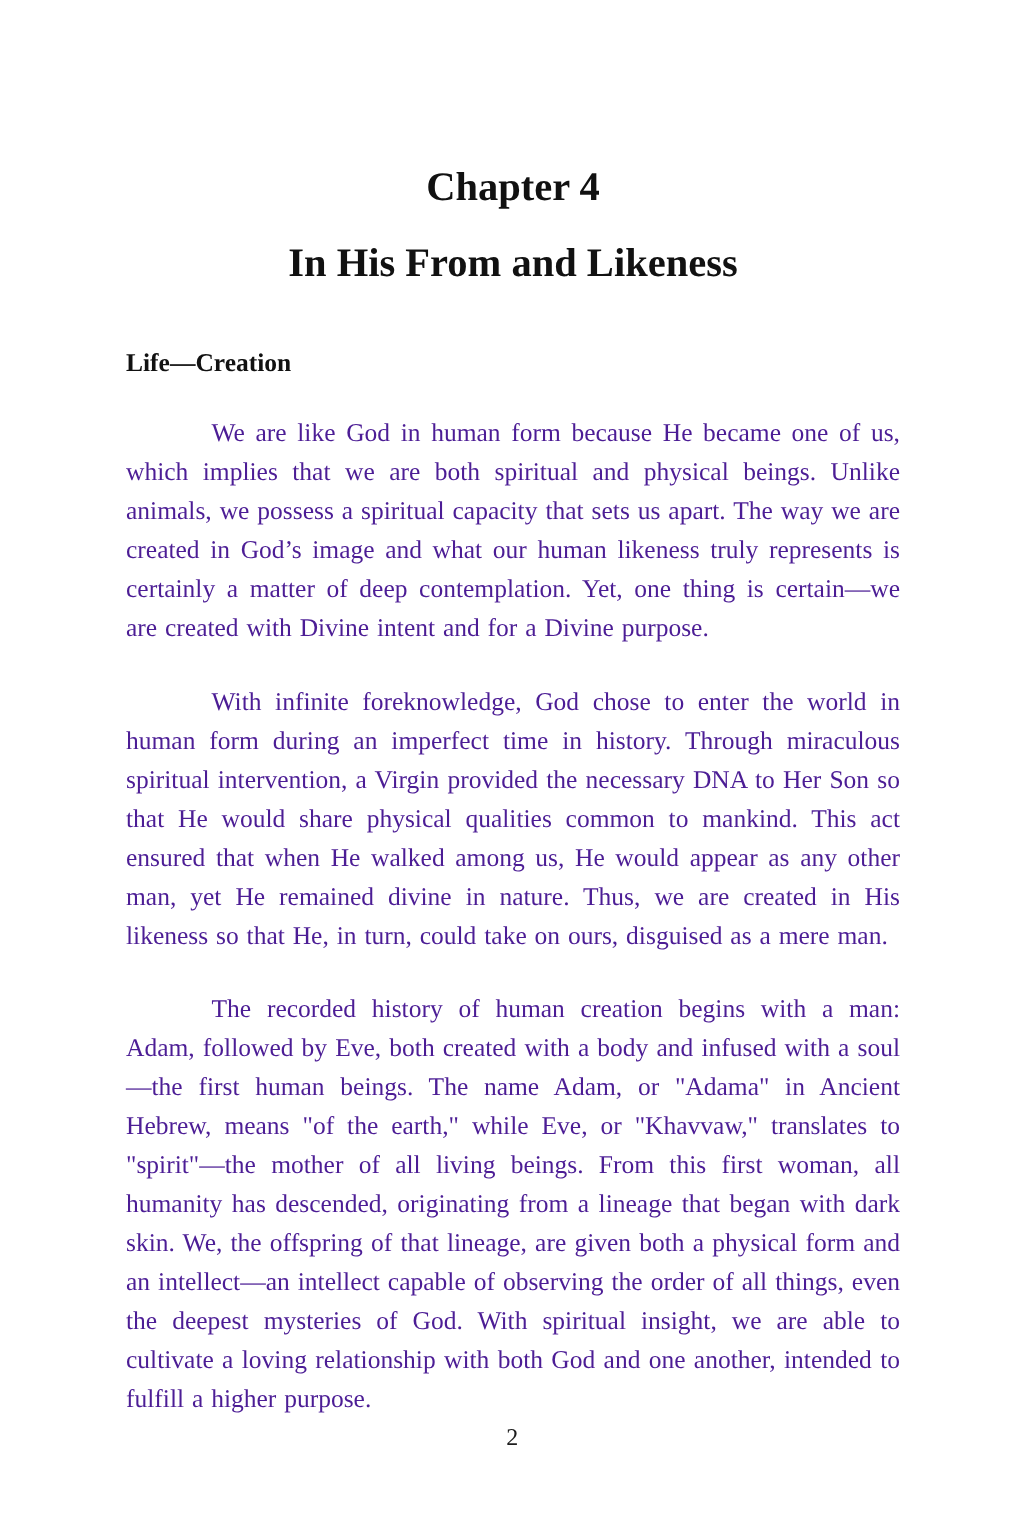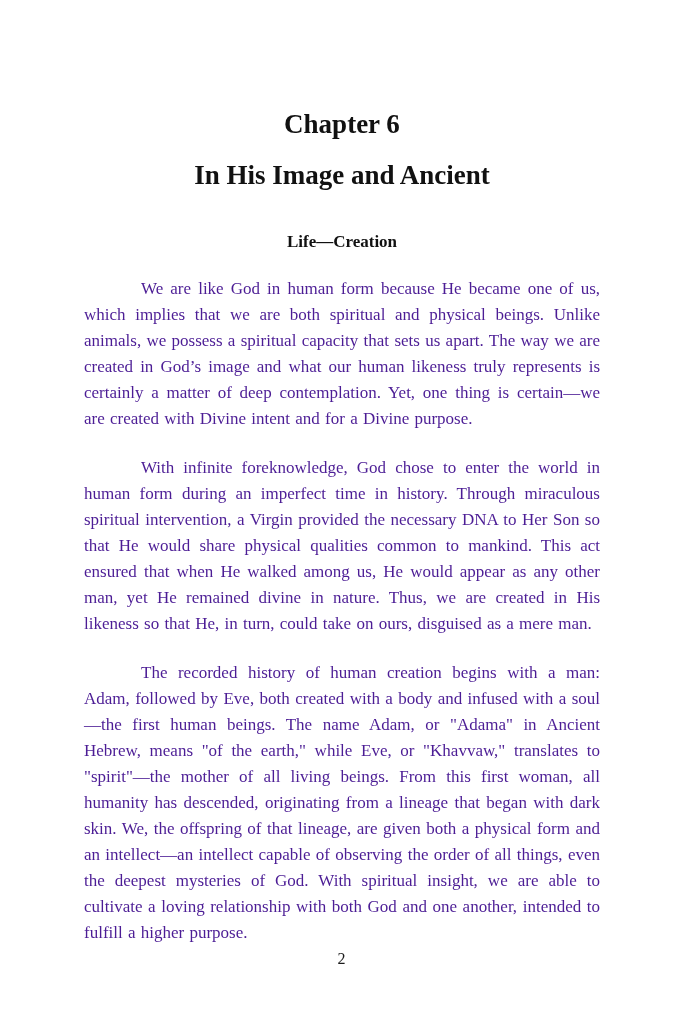--- a/index.html
+++ b/index.html
@@ -44,21 +44,20 @@
       line-height: 1.1;
       color: #111111;
     }
     .section-heading {
       margin: 0;
       margin-top: 42px;
       font-weight: bold;
       font-size: 17px;
       line-height: 1.2;
       color: #111111;
-      text-align: center;
     }
     .body-paragraph {
       margin: 0;
       margin-top: 23px;
       font-size: 17px;
       line-height: 26px;
       text-align: justify;
       text-indent: 57px;
       color: #4c1d95;
       word-spacing: 1px;
@@ -71,21 +70,21 @@
       text-align: center;
       font-size: 16px;
       color: #1c1c1c;
     }
   </style>
 </head>
 <body>
 
 <div class="page">
   <div class="content">
-    <h1 class="chapter-number">Chapter 6</h1>
-    <h1 class="chapter-title">In His Image and Ancient</h1>
+    <h1 class="chapter-number">Chapter 4</h1>
+    <h1 class="chapter-title">In His From and Likeness</h1>
     <h2 class="section-heading">Life—Creation</h2>
     <p class="body-paragraph">We are like God in human form because He became one of us, which implies that we are both spiritual and physical beings. Unlike animals, we possess a spiritual capacity that sets us apart. The way we are created in God’s image and what our human likeness truly represents is certainly a matter of deep contemplation. Yet, one thing is certain—we are created with Divine intent and for a Divine purpose.</p>
     <p class="body-paragraph">With infinite foreknowledge, God chose to enter the world in human form during an imperfect time in history. Through miraculous spiritual intervention, a Virgin provided the necessary DNA to Her Son so that He would share physical qualities common to mankind. This act ensured that when He walked among us, He would appear as any other man, yet He remained divine in nature. Thus, we are created in His likeness so that He, in turn, could take on ours, disguised as a mere man.</p>
     <p class="body-paragraph">The recorded history of human creation begins with a man: Adam, followed by Eve, both created with a body and infused with a soul—the first human beings. The name Adam, or "Adama" in Ancient Hebrew, means "of the earth," while Eve, or "Khavvaw," translates to "spirit"—the mother of all living beings. From this first woman, all humanity has descended, originating from a lineage that began with dark skin. We, the offspring of that lineage, are given both a physical form and an intellect—an intellect capable of observing the order of all things, even the deepest mysteries of God. With spiritual insight, we are able to cultivate a loving relationship with both God and one another, intended to fulfill a higher purpose.</p>
   </div>
   <div class="page-number">2</div>
 </div>
 
 </body></html>

